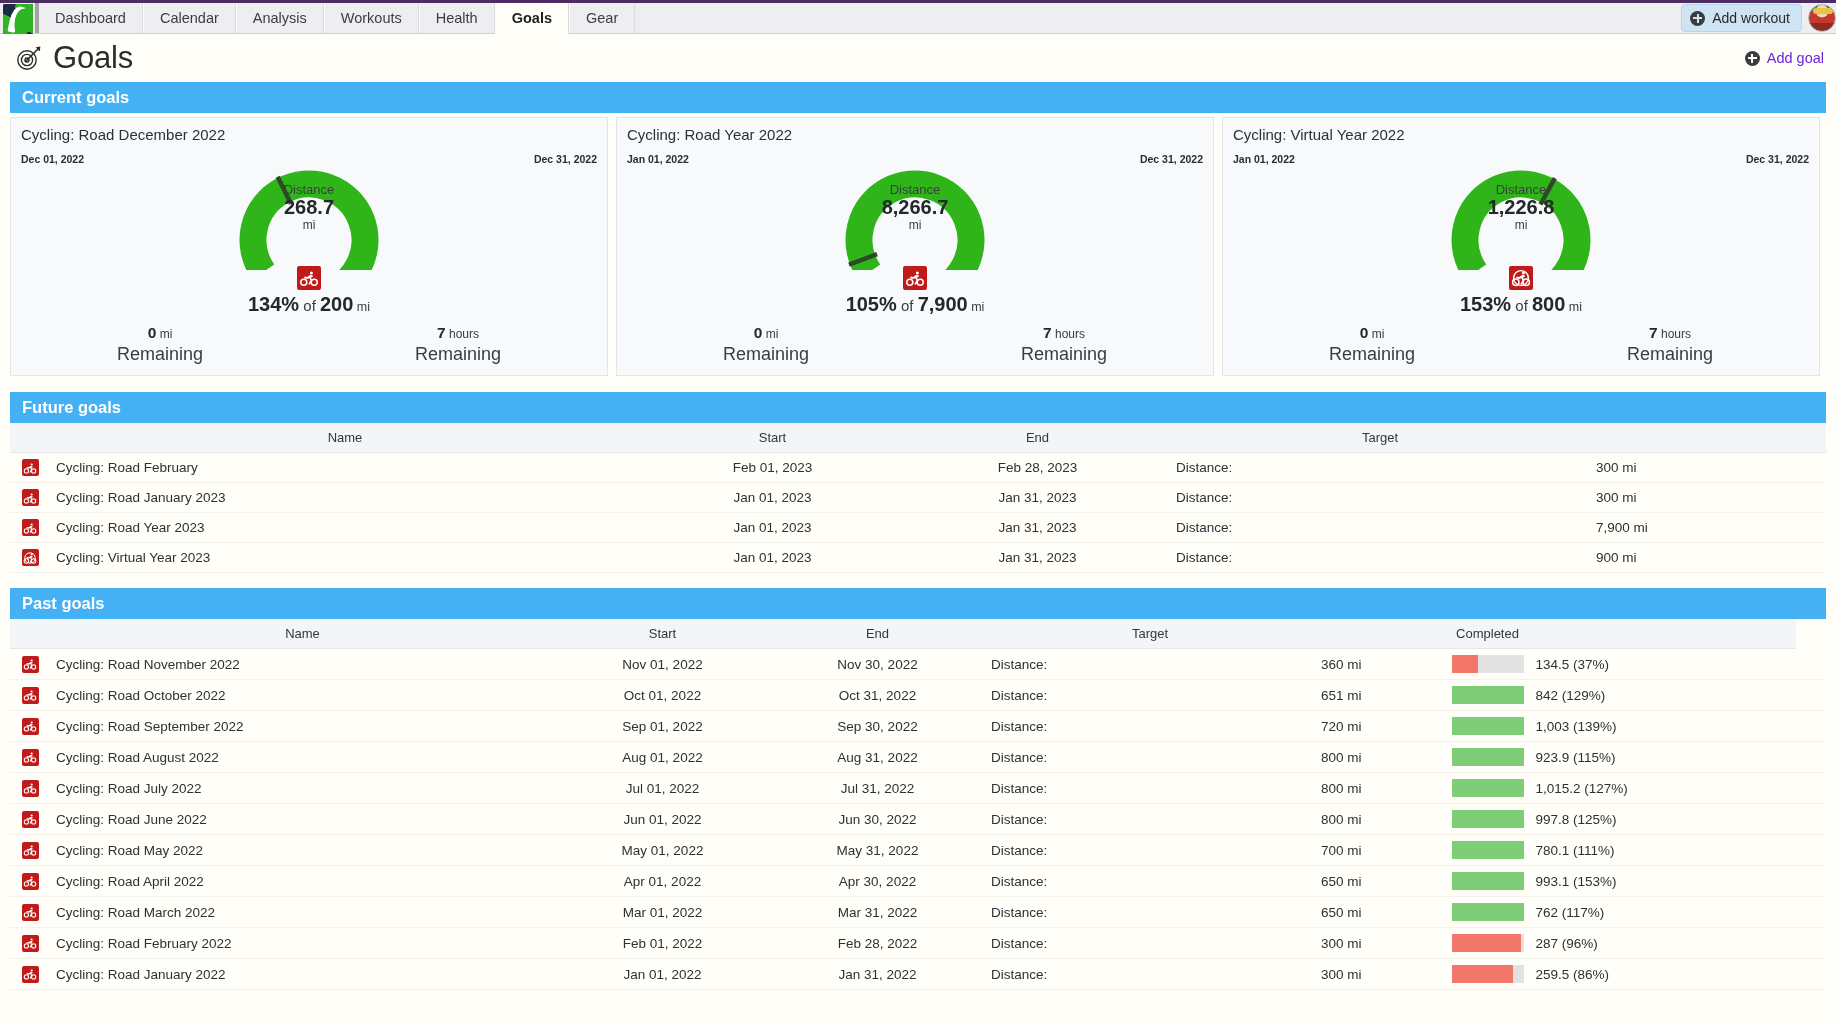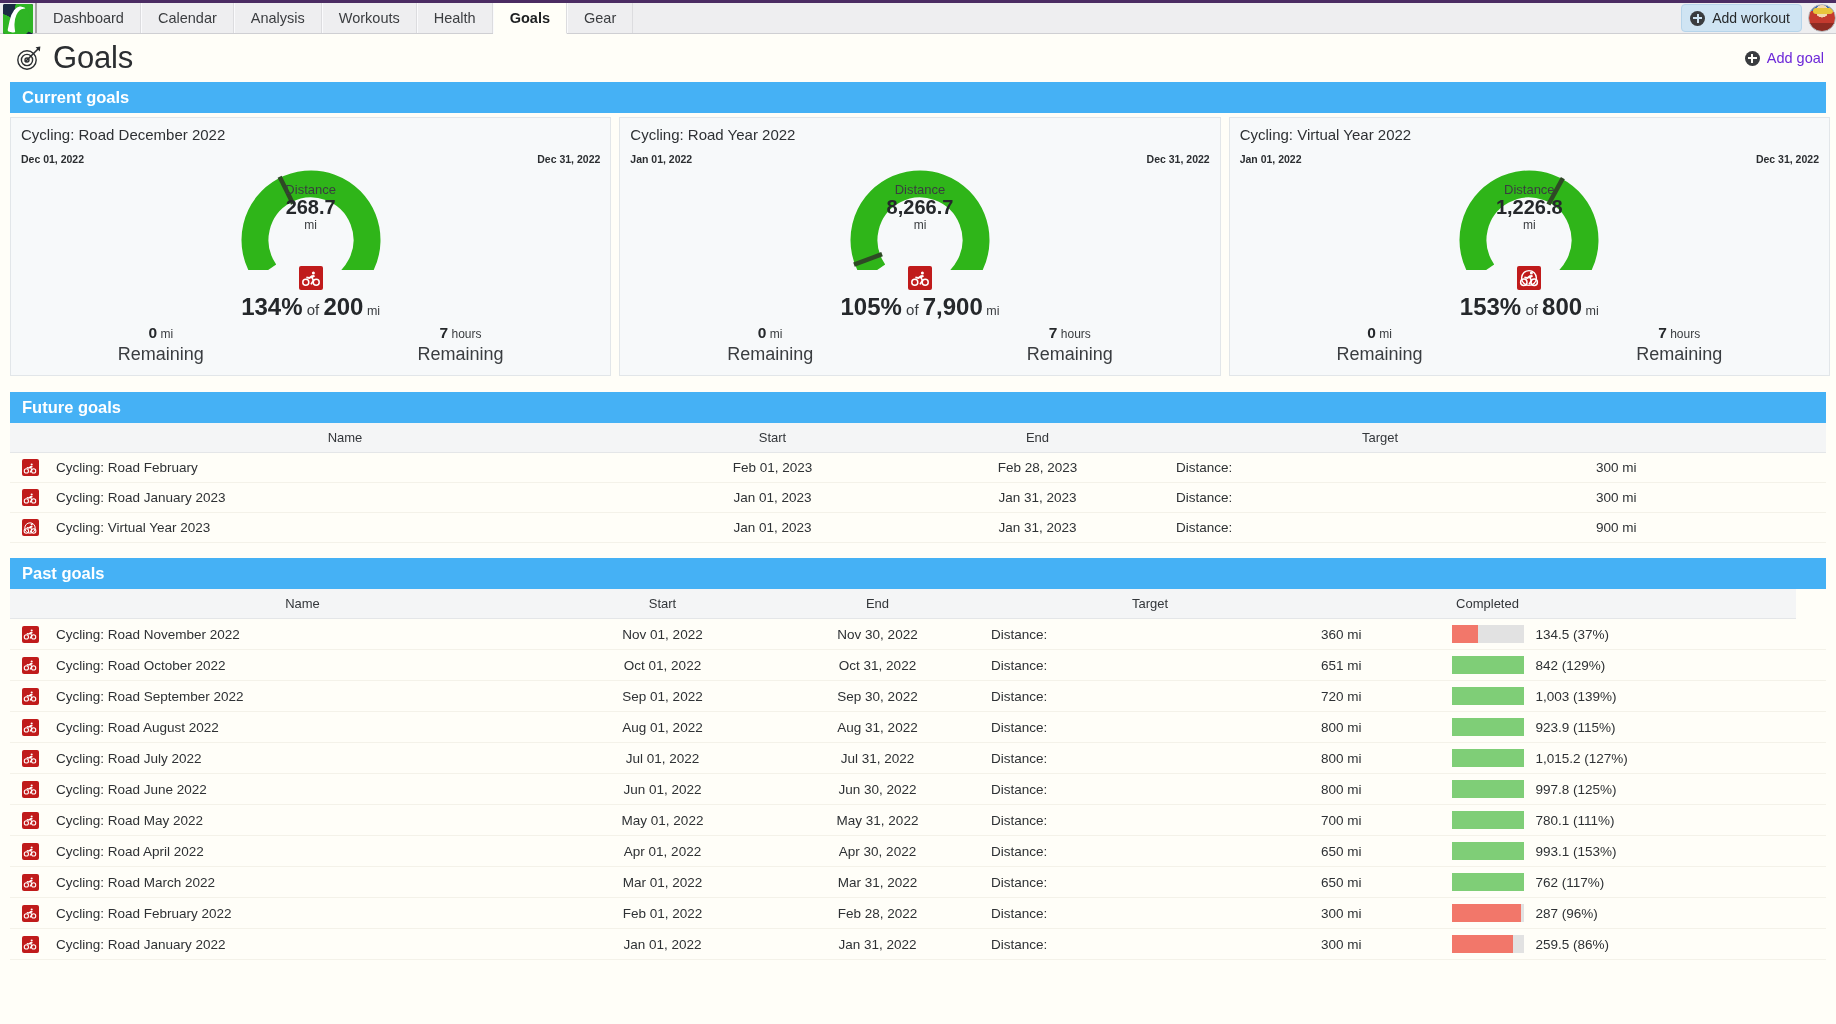--- a/index.html
+++ b/index.html
@@ -61,21 +61,21 @@
     padding: 0 16px;
     display: flex; align-items: center;
     font-size: 14.5px;
     color: #3b3d40;
     border-right: 1px solid #dcdcdf;
     border-left: 1px solid #fafafc;
     background: #eeeef0;
     cursor: pointer;
     white-space: nowrap;
   }
-  .navtab:first-child { border-left: 2px solid #a3a3a3; }
+  .navtab:first-child { border-left: 4px solid #a3a3a3; }
   .navtab.active {
     background: #fffef8;
     font-weight: 700;
     color: #1d1f21;
     border-bottom: 1px solid #fffef8;
     margin-bottom: -1px;
   }
   .topbar-right {
     margin-left: auto;
     display: flex; align-items: center;
@@ -149,21 +149,21 @@
     font-size: 16.5px;
     font-weight: 700;
     padding: 7px 12px;
     height: 31px;
     display: flex; align-items: center;
   }
 
   
   .cards {
     display: flex; gap: 8px;
-    margin: 4px 6px 0 10px;
+    margin: 4px 16px 0 10px;
   }
   .card {
     flex: 1;
     background: #f7f9fa;
     border: 1px solid #e2e6e9;
     height: 259px;
     position: relative;
     padding: 8px 10px 0 10px;
   }
   .card-title { font-size: 15px; color: #2e3134; margin-bottom: 10px; }
@@ -186,21 +186,21 @@
   .g-unit { font-size: 12px; color: #3a3d40; }
   .sport-badge {
     width: 24px; height: 24px;
     background: #c01b1b;
     border-radius: 2px;
     margin: -4px auto 3px auto;
     position: relative; z-index: 4;
     display: flex; align-items: center; justify-content: center;
   }
   .pct-line { font-size: 15px; color: #3a3d40; text-align: center; }
-  .pct-line b { font-size: 24px; color: #25282b; }
+  .pct-line b { font-size: 20px; color: #25282b; }
   .pct-line .u { font-size: 12.5px; }
   .card-foot {
     position: absolute; left: 0; right: 0; bottom: 10px;
     display: flex;
   }
   .foot-col { flex: 1; text-align: center; }
   .foot-col .big { font-size: 15.5px; font-weight: 700; color: #25282b; }
   .foot-col .u { font-size: 12px; color: #3a3d40; font-weight: 400; }
   .foot-col .sub { font-size: 18px; color: #3a3d40; margin-top: 2px; }
 
@@ -481,20 +481,37 @@
           <td class="c-center">Jan 31, 2023</td>
           <td class="c-target">Distance:</td>
           <td class="c-num">300 mi</td>
         </tr>
         <tr>
           <td class="c-ico"><div class="sport-ico-sm">
               <svg viewBox="0 0 20 20" width="14" height="14">
                 <g fill="#ffffff">
                   <path d="M12.4 3.6a1.5 1.5 0 1 0 0 3 1.5 1.5 0 0 0 0-3z"></path>
                   <path d="M10.6 7.3 8.2 9.1l-2.6-.5-.5 1.6 3.4.8 1.7-1.1 1.3 2.4-2.2 3.6 1.5.9 2.6-4.3-1.5-2.8 2.1-1.1-.8-1.6z"></path>
+                  <circle cx="4.8" cy="14.2" r="3" fill="none" stroke="#ffffff" stroke-width="1.5"></circle>
+                  <circle cx="15.2" cy="14.2" r="3" fill="none" stroke="#ffffff" stroke-width="1.5"></circle>
+                </g>
+              </svg>
+            </div></td>
+          <td class="c-name">Cycling: Road Year 2023</td>
+          <td class="c-center">Jan 01, 2023</td>
+          <td class="c-center">Jan 31, 2023</td>
+          <td class="c-target">Distance:</td>
+          <td class="c-num">7,900 mi</td>
+        </tr>
+        <tr>
+          <td class="c-ico"><div class="sport-ico-sm">
+              <svg viewBox="0 0 20 20" width="14" height="14">
+                <g fill="#ffffff">
+                  <path d="M12.4 3.6a1.5 1.5 0 1 0 0 3 1.5 1.5 0 0 0 0-3z"></path>
+                  <path d="M10.6 7.3 8.2 9.1l-2.6-.5-.5 1.6 3.4.8 1.7-1.1 1.3 2.4-2.2 3.6 1.5.9 2.6-4.3-1.5-2.8 2.1-1.1-.8-1.6z"></path>
                   <circle cx="4.8" cy="14.2" r="3.2" fill="none" stroke="#ffffff" stroke-width="1.5"></circle>
                   <circle cx="15.2" cy="14.2" r="3.2" fill="none" stroke="#ffffff" stroke-width="1.5"></circle>
                   <circle cx="10" cy="10" r="7.4" fill="none" stroke="#ffffff" stroke-width="1.4"></circle>
                 </g>
               </svg>
             </div></td>
           <td class="c-name">Cycling: Virtual Year 2023</td>
           <td class="c-center">Jan 01, 2023</td>
           <td class="c-center">Jan 31, 2023</td>
           <td class="c-target">Distance:</td>

